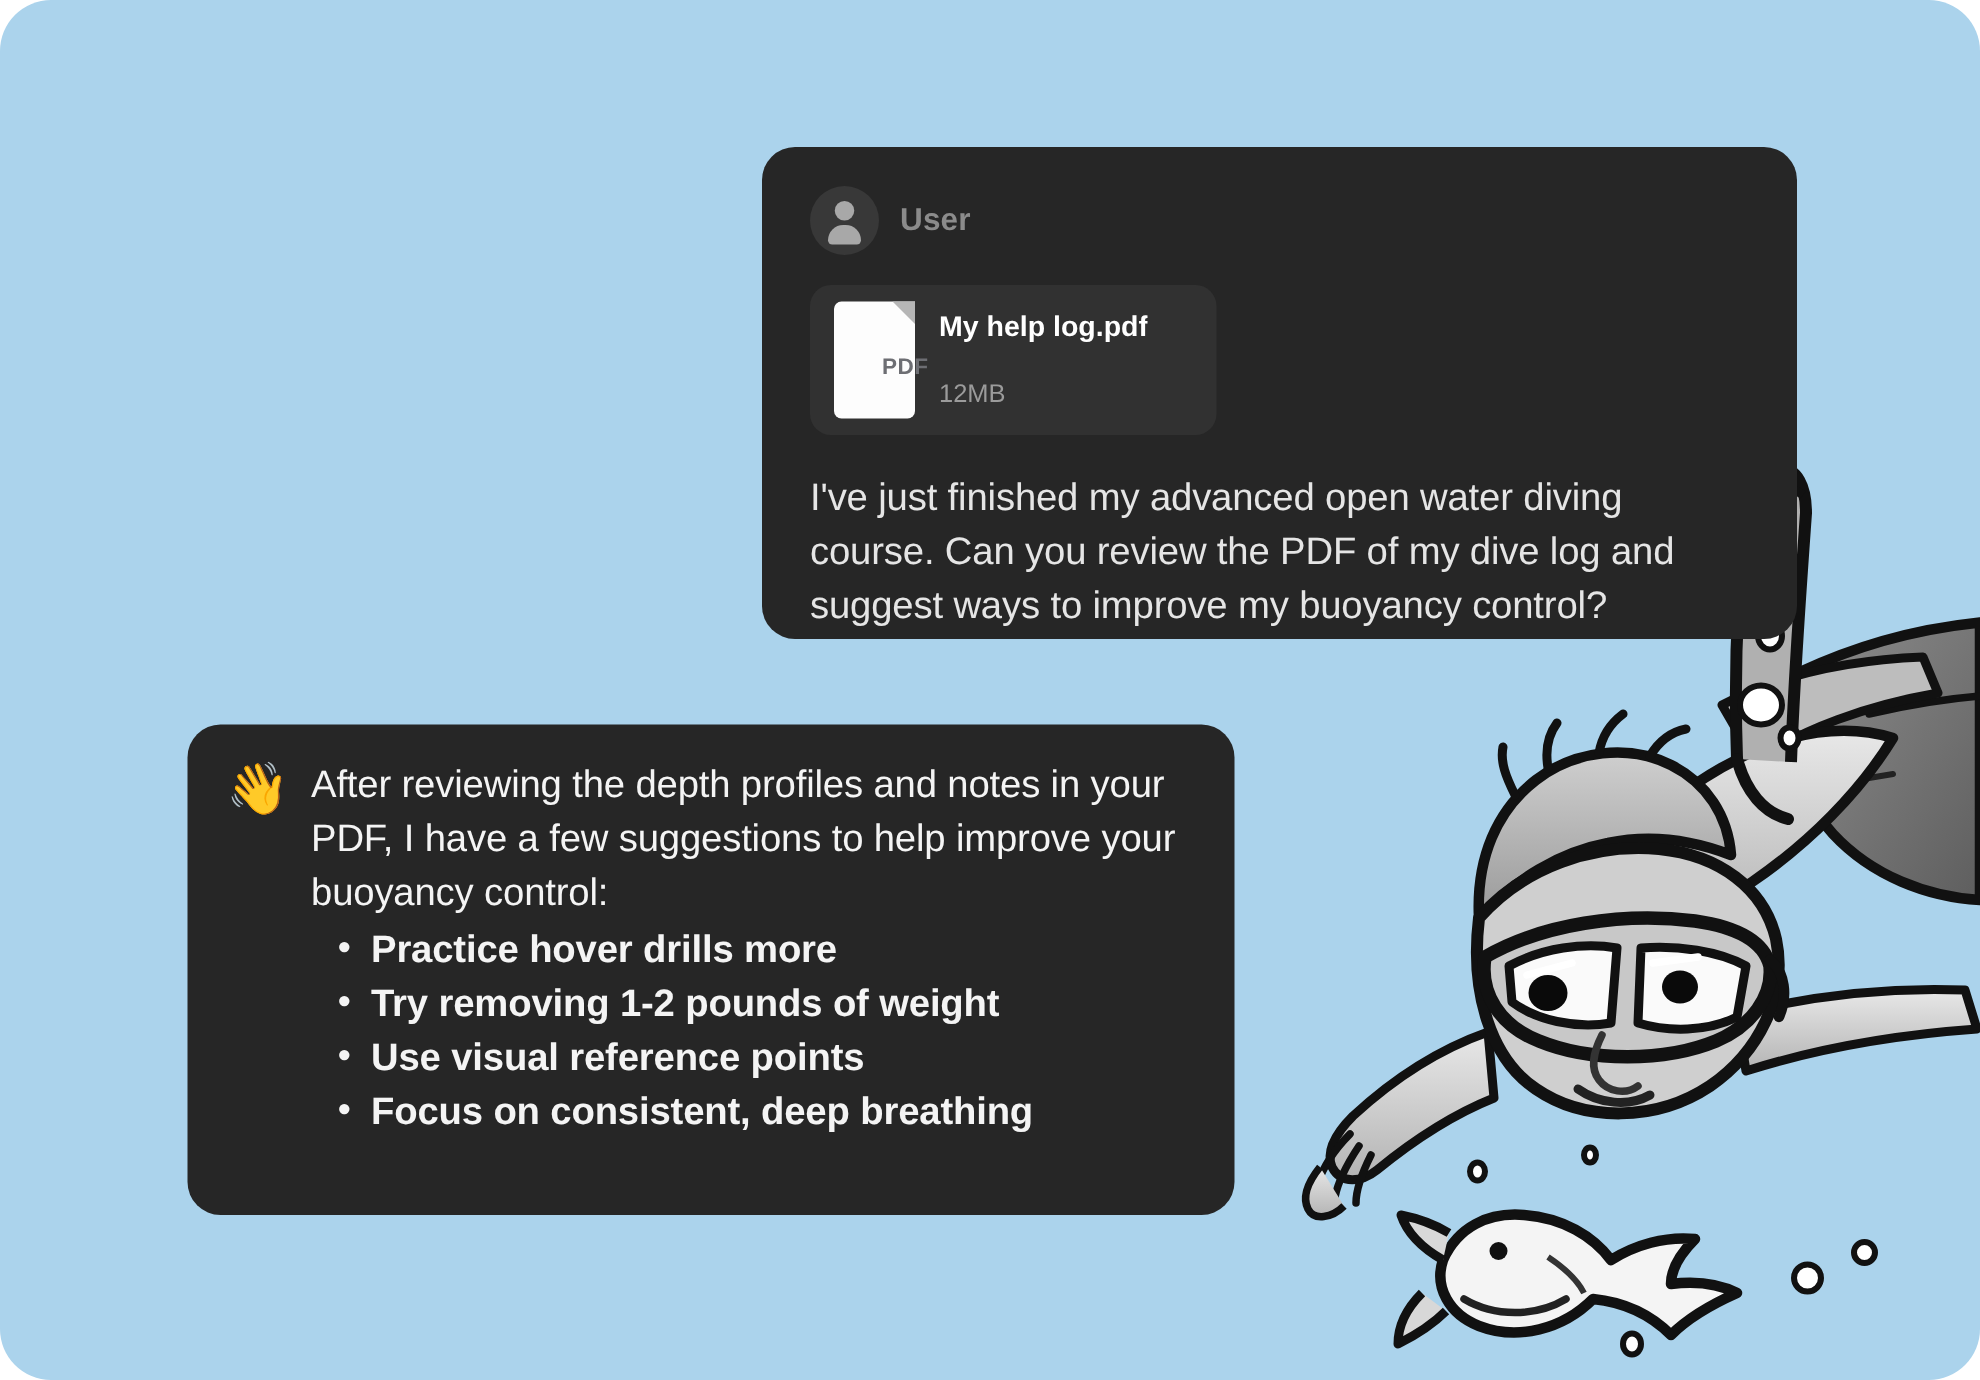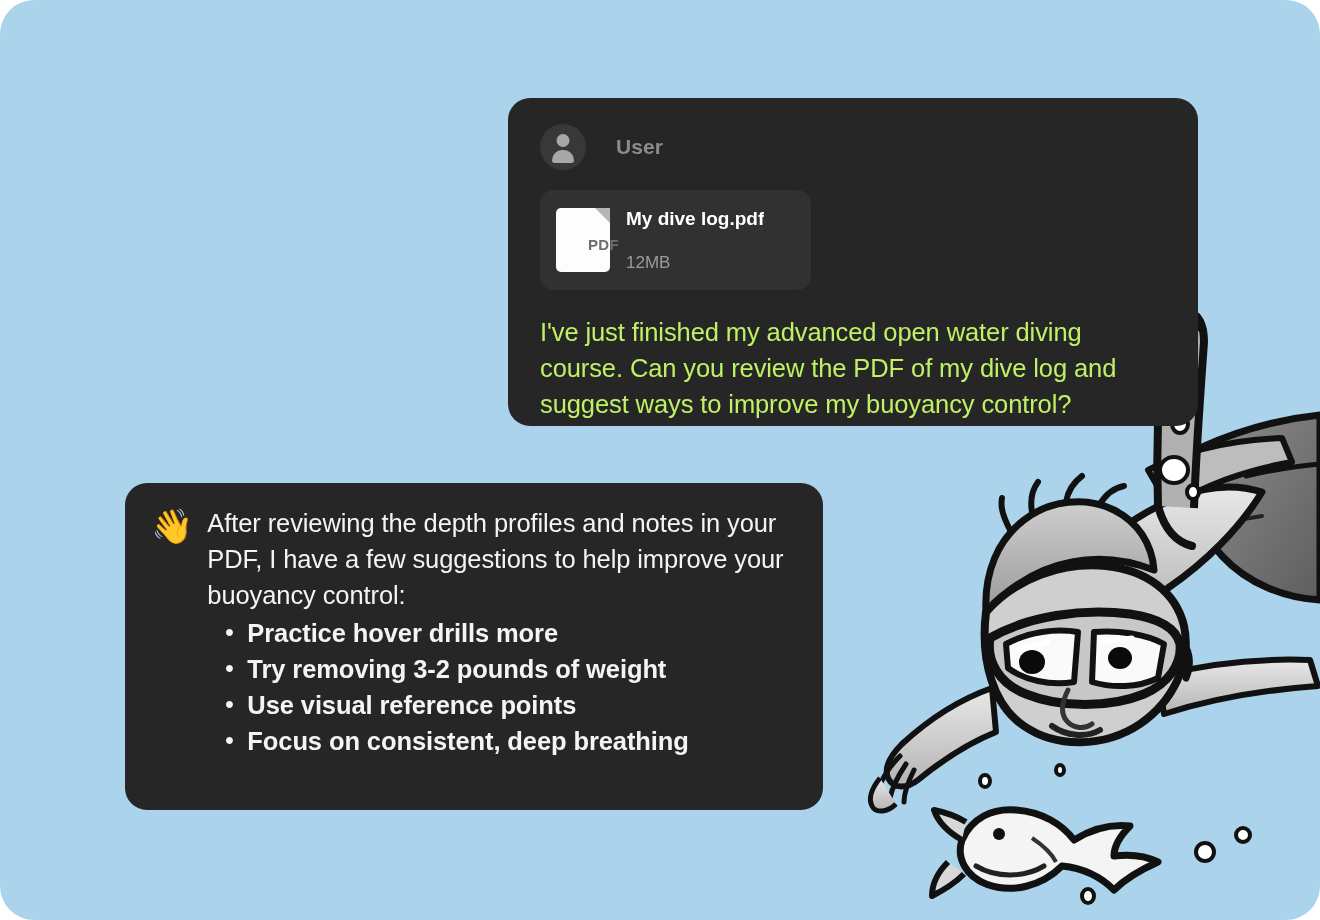--- a/index.html
+++ b/index.html
@@ -50,21 +50,21 @@
     top: 483px;
     width: 698px;
     height: 327px;
     padding: 22px 28px 0 26px;
   }
 
   
   .msg-header {
     display: flex;
     align-items: center;
-    gap: 30px;
+    gap: 14px;
     height: 46px;
     text-align: center;
   }
   .avatar {
     width: 46px;
     height: 46px;
     border-radius: 50%;
     background: #383838;
     position: relative;
     flex: 0 0 auto;
@@ -104,21 +104,21 @@
     background: #313131;
     border-radius: 14px;
     display: flex;
     align-items: center;
     gap: 16px;
     padding: 0 20px 0 16px;
   }
   .file-icon {
     position: relative;
     width: 54px;
-    height: 64px;
+    height: 78px;
     background: #fdfdfd;
     border-radius: 5px 0 5px 5px;
     flex: 0 0 auto;
     display: flex;
     align-items: center;
     justify-content: center;
     padding-left: 41px;
   }
   .file-icon .fold {
     position: absolute;
@@ -147,21 +147,21 @@
     color: #9b9b9b;
     margin-top: 21px;
     line-height: 1.25;
   }
 
   
   .msg-text {
     margin-top: 24px;
     font-size: 25.5px;
     line-height: 36px;
-    color: #bef264;
+    color: #e5e5e5;
     letter-spacing: -.1px;
   }
 
   .assistant-body {
     display: flex;
     gap: 14px;
     align-items: flex-start;
   }
   .wave-emoji {
     font-size: 34px;
@@ -308,36 +308,36 @@
       <div class="avatar"></div>
       <span class="author-name">User</span>
     </div>
 
     <div class="attachment">
       <div class="file-icon">
         <span class="fold"></span>
         <span class="ext">PDF</span>
       </div>
       <div class="file-meta">
-        <div class="file-name">My dive log.pdf</div>
+        <div class="file-name">My help log.pdf</div>
         <div class="file-size">12MB</div>
       </div>
     </div>
 
     <p class="msg-text">I've just finished my advanced open water diving course. Can you review the PDF of my dive log and suggest ways to improve my buoyancy control?</p>
   </div>
 
   <div class="bubble" id="assistant-bubble">
     <div class="assistant-body">
       <span class="wave-emoji">👋</span>
       <div style="flex:1 1 auto;">
         <p class="assistant-text">After reviewing the depth profiles and notes in your PDF, I have a few suggestions to help improve your buoyancy control:</p>
         <ul class="suggestion-list">
           <li>Practice hover drills more</li>
-          <li>Try removing 3-2 pounds of weight</li>
+          <li>Try removing 1-2 pounds of weight</li>
           <li>Use visual reference points</li>
           <li>Focus on consistent, deep breathing</li>
         </ul>
       </div>
     </div>
   </div>
 
 </div>
 
 </body></html>

